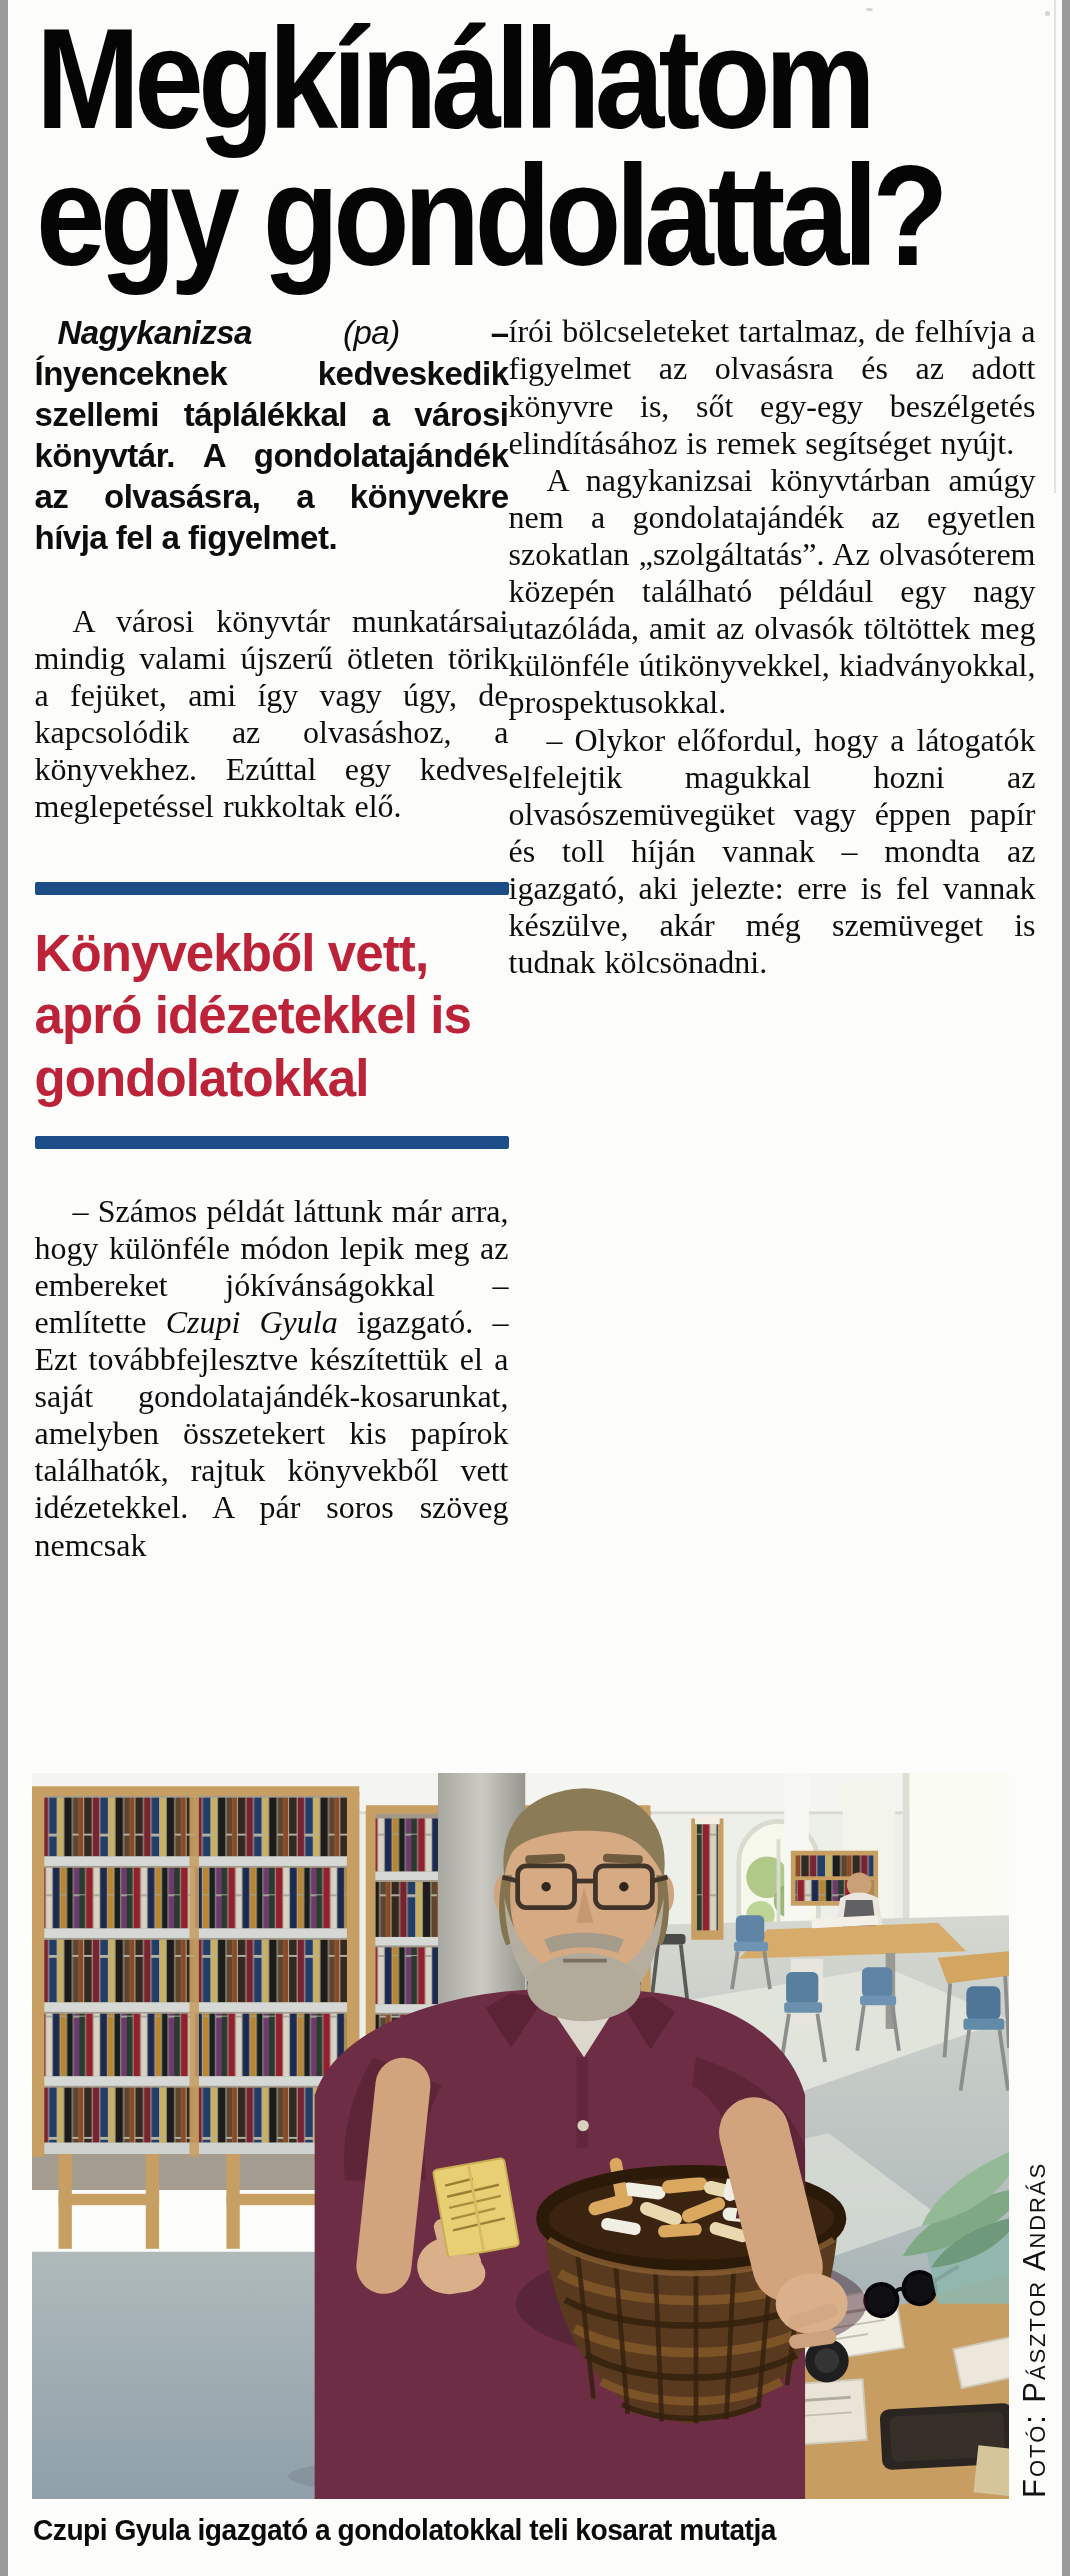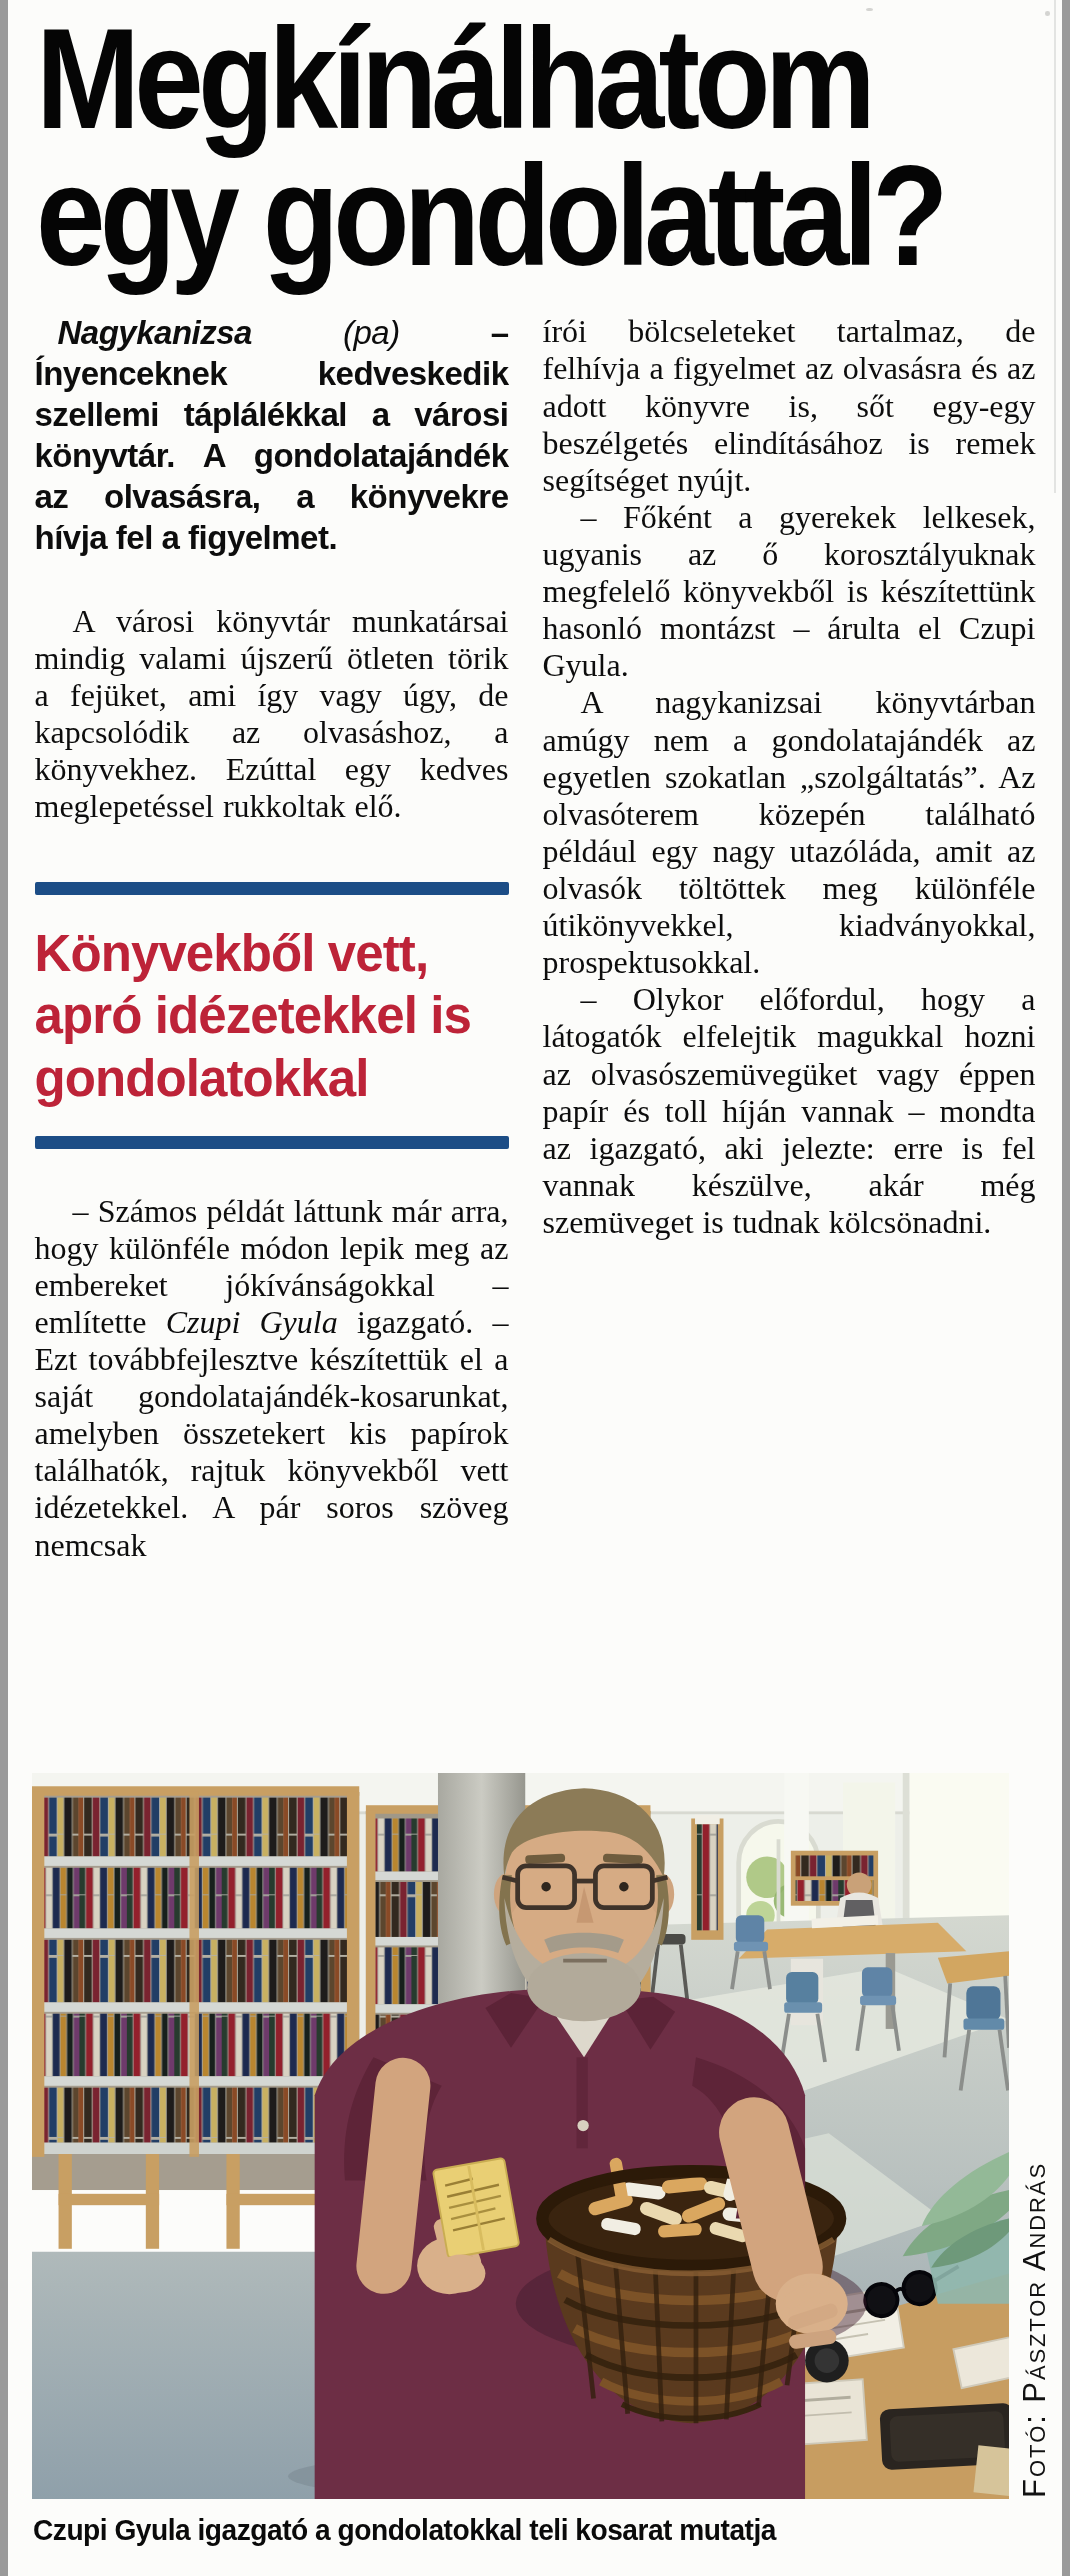--- a/index.html
+++ b/index.html
@@ -16,21 +16,21 @@
   
   .headline { padding:9.5px 21px 0 28.4px; }
   .hl-line {
     display:block; white-space:nowrap;
     font-family:"Liberation Sans", sans-serif; font-weight:bold;
     font-size:142px; line-height:0.97; letter-spacing:-6.6px; color:#050505;
     transform:scaleX(0.88); transform-origin:left center;
   }
 
   
-  .cols { display:flex; gap:34px; padding:0 26.5px; margin-top:28.4px; min-height:1422px;
+  .cols { display:flex; padding:0 26.5px; margin-top:28.4px; min-height:1422px;
           align-items:flex-start; }
   .col-left  { flex:0 0 474px; }
   .col-right { flex:1; }
 
   .lead {
     margin:0; font-family:"Liberation Sans", sans-serif; font-weight:bold;
     font-size:33px; line-height:1.24; text-align:justify; text-indent:23px;
     letter-spacing:-0.5px;
   }
   .lead .loc { font-style:italic; }
@@ -88,21 +88,20 @@
 
       <div class="rule rule-top"></div>
       <h2 class="subhead">Könyvekből vett, apró idézetekkel is gondolatokkal</h2>
       <div class="rule rule-bot"></div>
 
       <p class="body-p indent mt-big"><span>– Számos példát láttunk már arra, hogy különféle módon lepik meg az embereket jókívánságokkal – említette </span><i>Czupi Gyula</i><span> igazgató. – Ezt továbbfejlesztve készítettük el a saját gondolatajándék-kosarunkat, amelyben összetekert kis papírok találhatók, rajtuk könyvekből vett idézetekkel. A pár soros szöveg nemcsak</span></p>
     </div>
 
     <div class="col-right">
       <p class="body-p">írói bölcseleteket tartalmaz, de felhívja a figyelmet az olvasásra és az adott könyvre is, sőt egy-egy beszélgetés elindításához is remek segítséget nyújt.</p>
-      <p class="body-p indent">– Főként a gyerekek lelkesek, ugyanis az ő korosztályuknak megfelelő könyvekből is készítettünk hasonló montázst – árulta el Czupi Gyula.</p>
       <p class="body-p indent">A nagykanizsai könyvtárban amúgy nem a gondolatajándék az egyetlen szokatlan „szolgáltatás”. Az olvasóterem közepén található például egy nagy utazóláda, amit az olvasók töltöttek meg különféle útikönyvekkel, kiadványokkal, prospektusokkal.</p>
       <p class="body-p indent">– Olykor előfordul, hogy a látogatók elfelejtik magukkal hozni az olvasószemüvegüket vagy éppen papír és toll híján vannak – mondta az igazgató, aki jelezte: erre is fel vannak készülve, akár még szemüveget is tudnak kölcsönadni.</p>
     </div>
   </div>
 
   <figure class="photo">
     <svg viewBox="0 0 1030 766" preserveAspectRatio="none" role="img">
       <defs>
         <pattern id="bkA" width="54" height="64" patternUnits="userSpaceOnUse">
           <rect width="54" height="64" fill="#b4b0a3"></rect>

